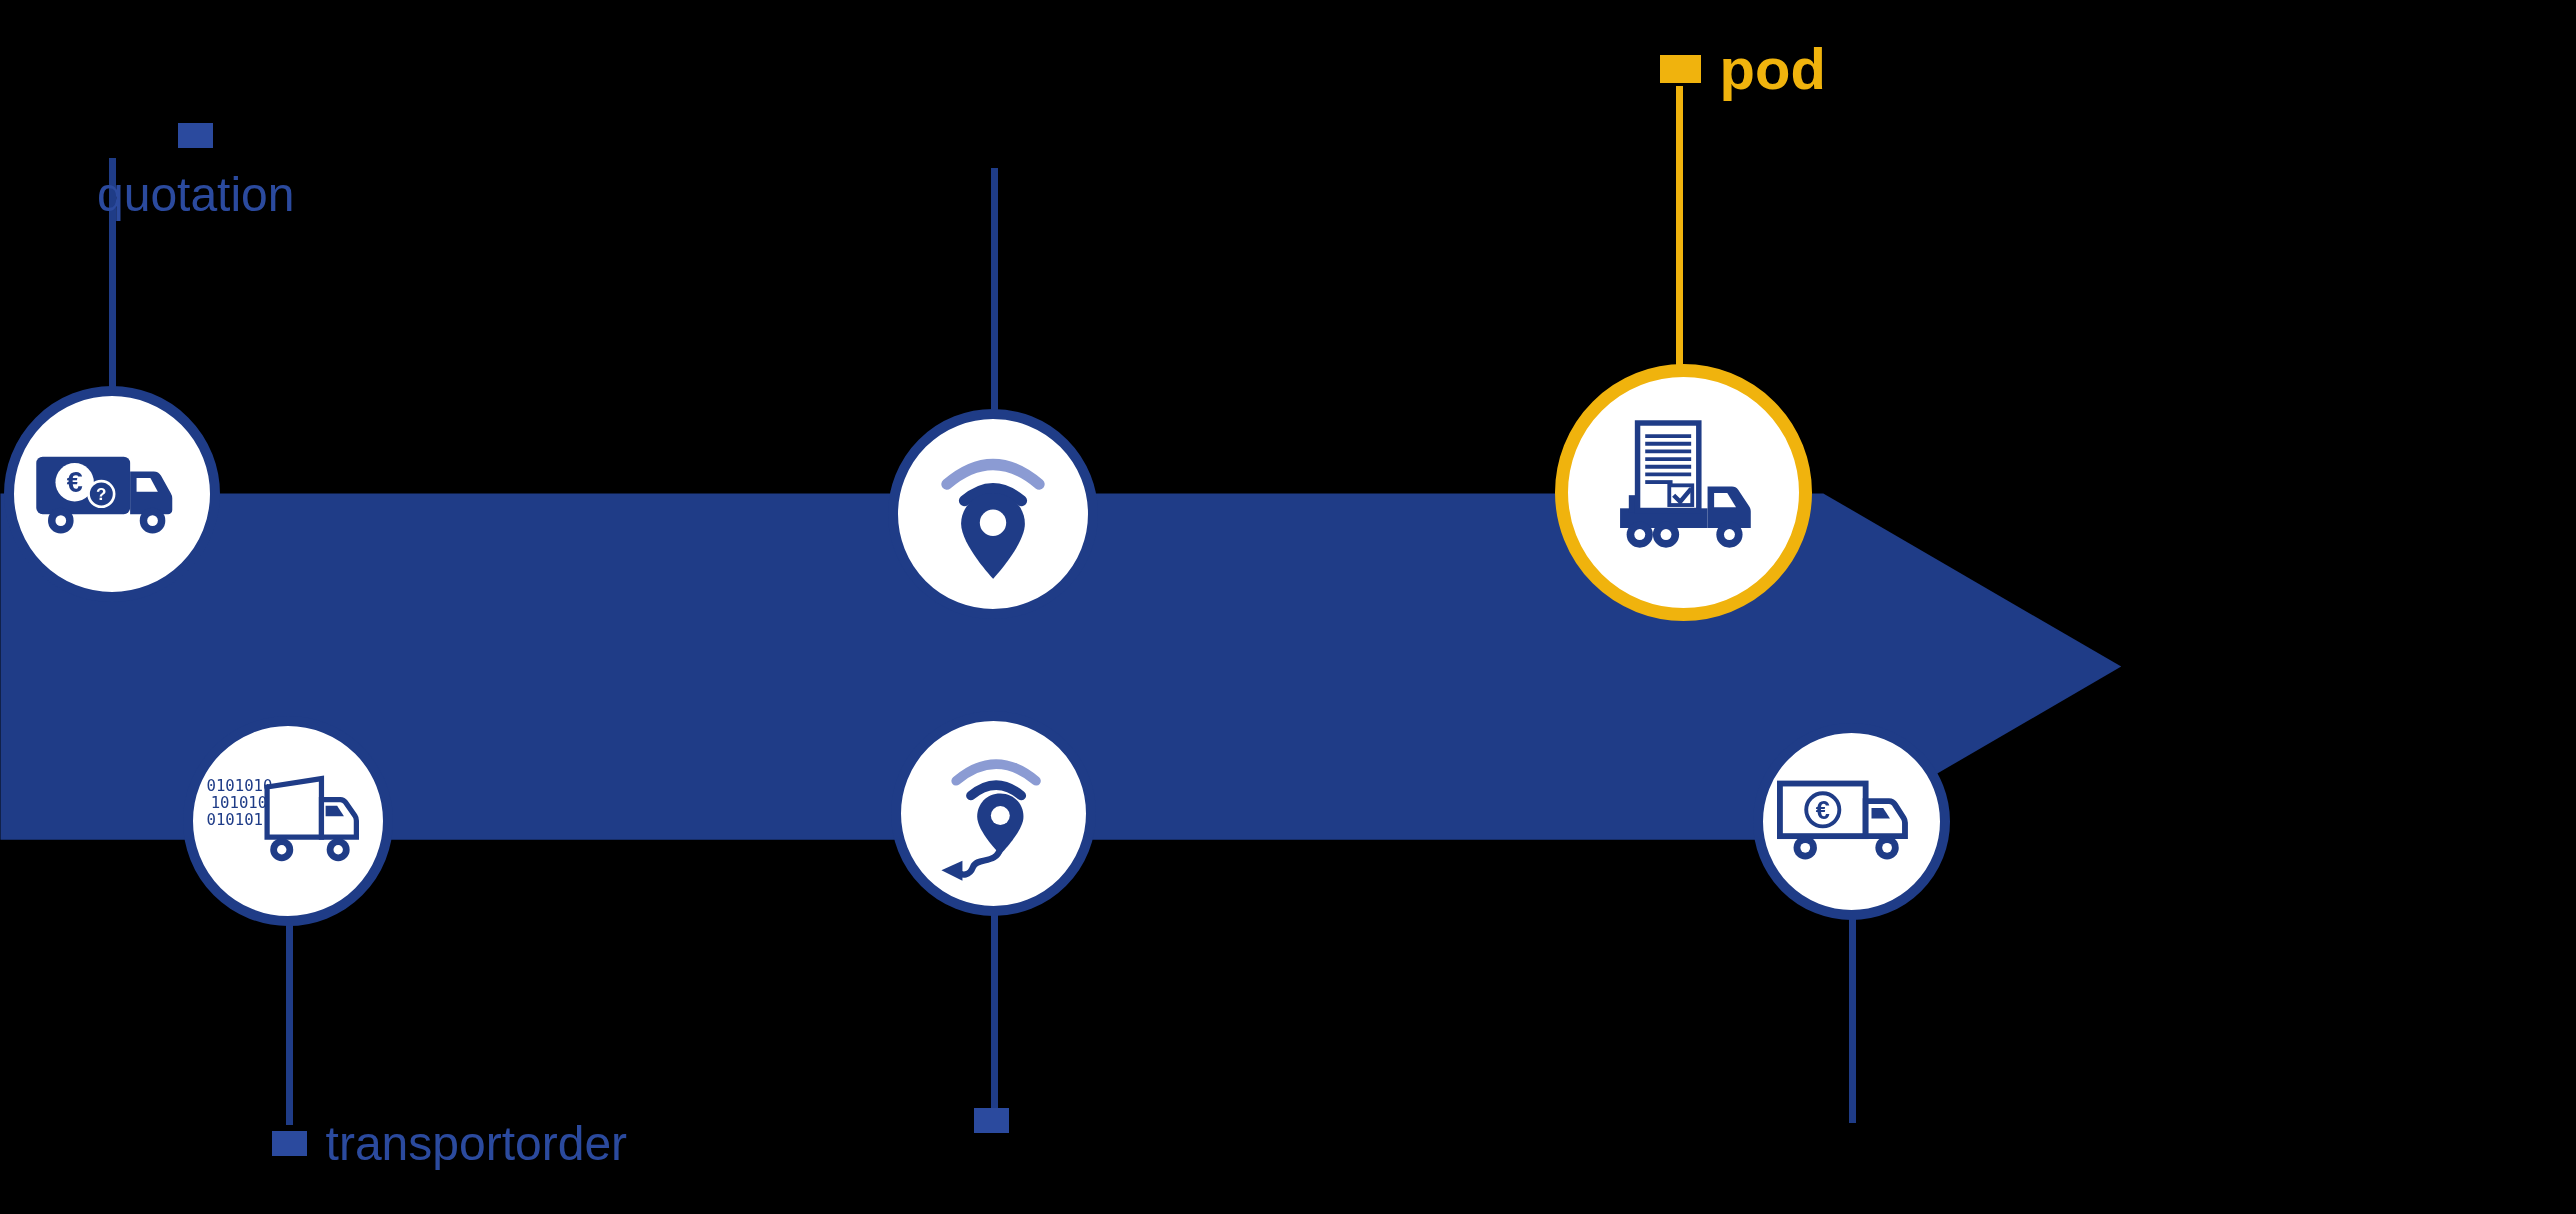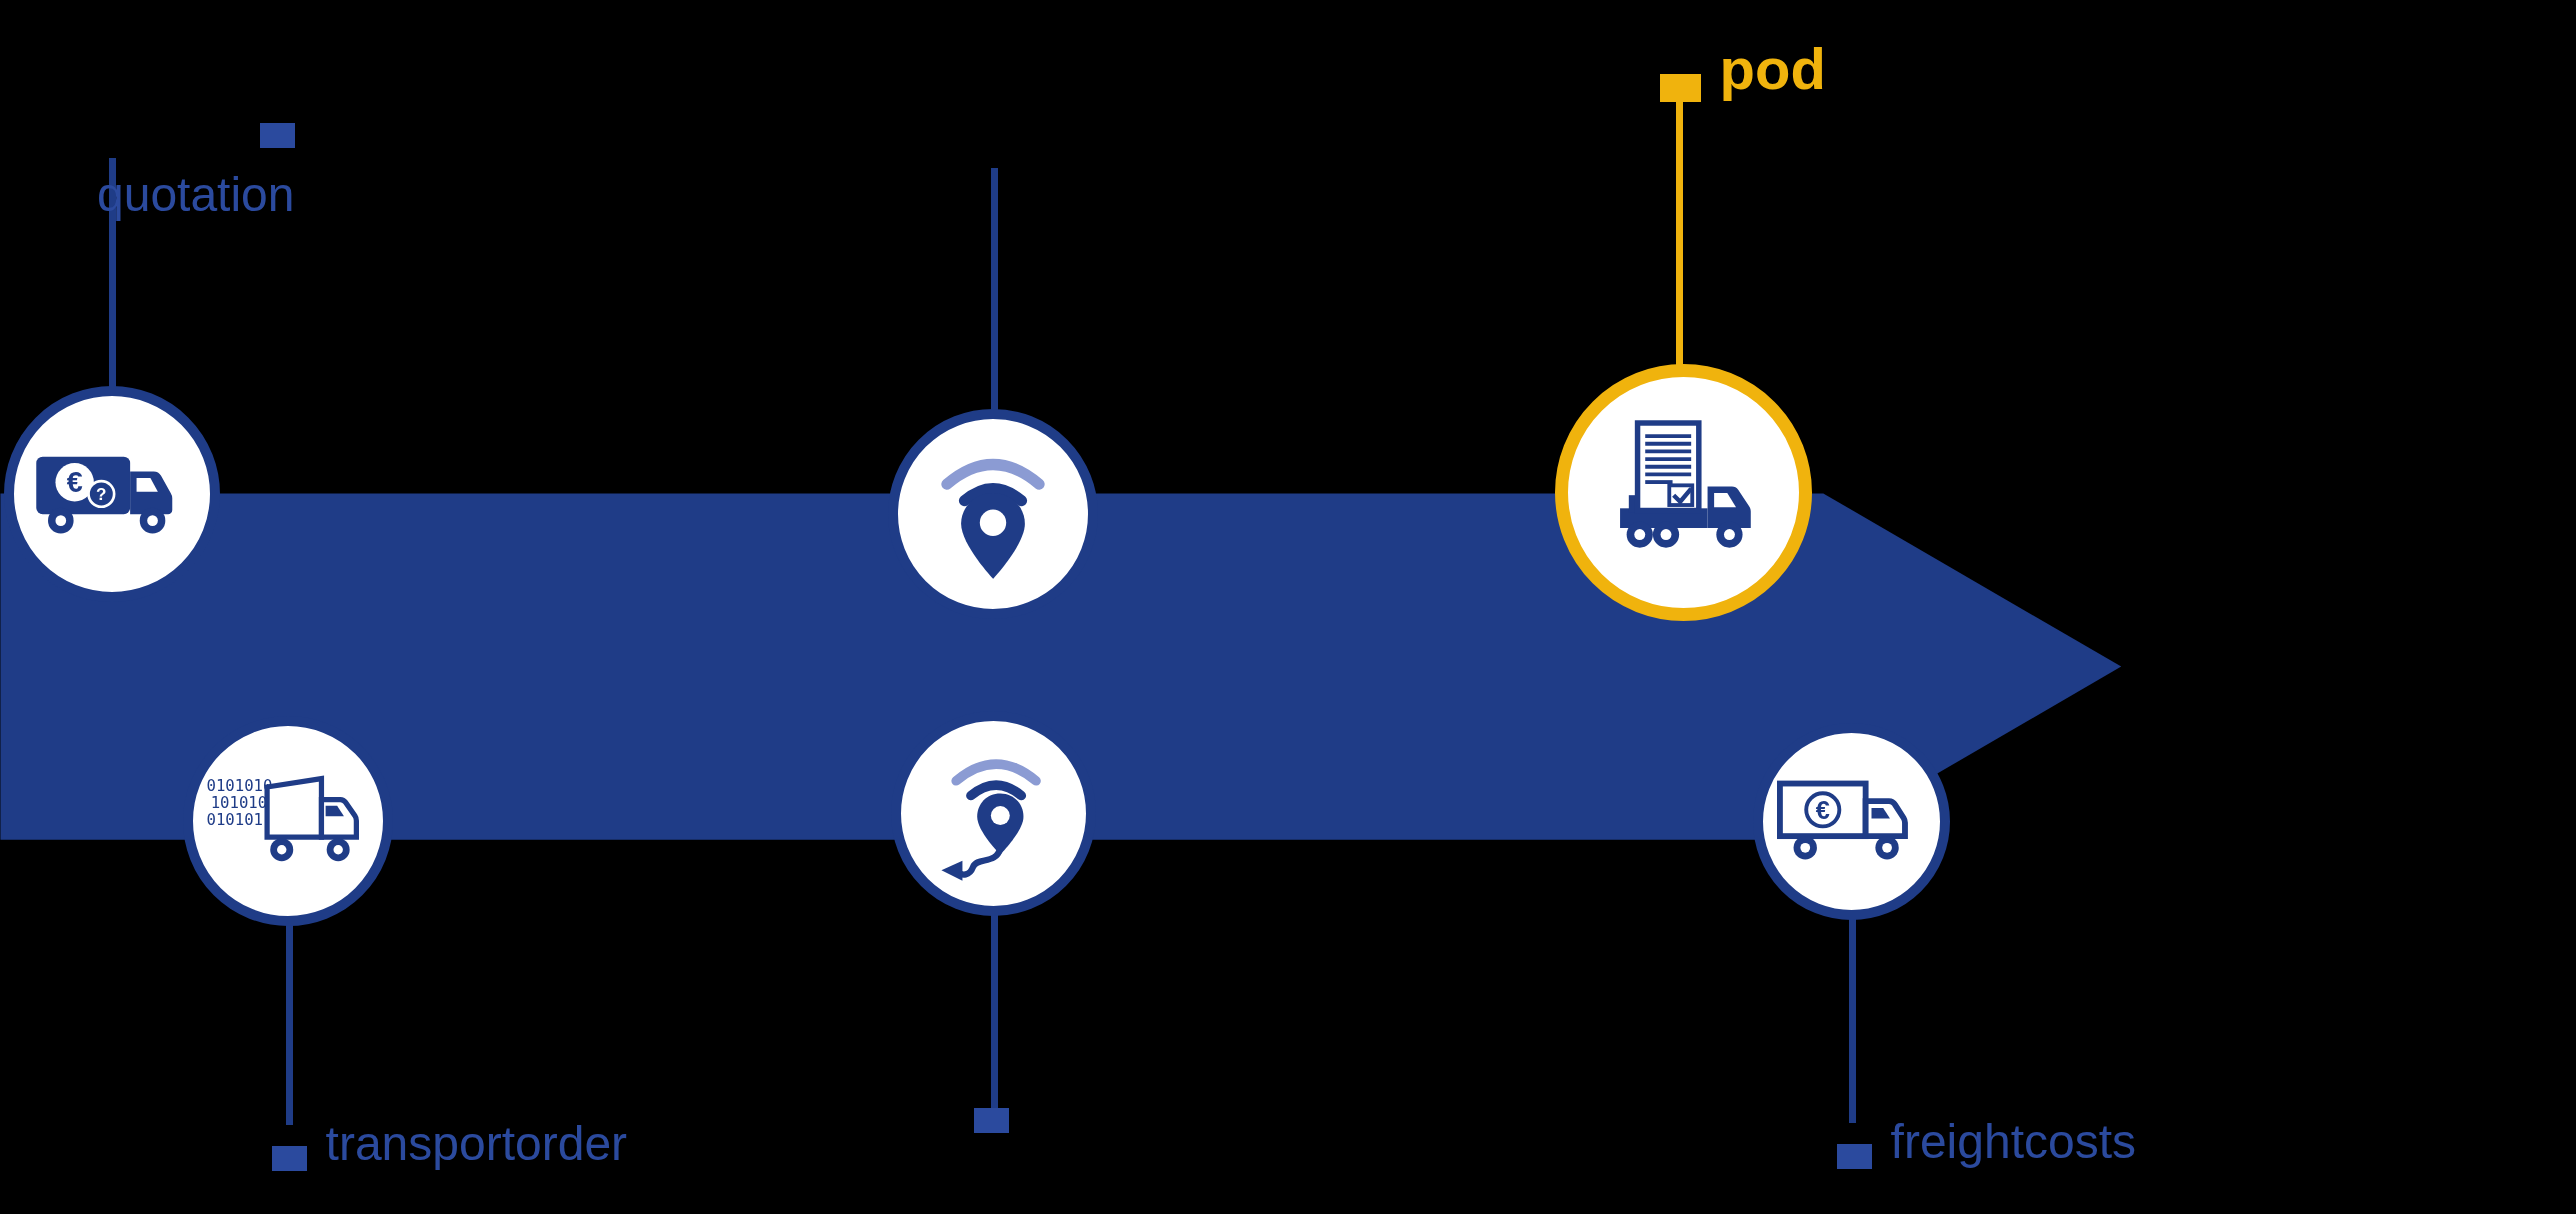--- a/index.html
+++ b/index.html
@@ -33,21 +33,21 @@
   }
   .navy-border { border: 10.2px solid var(--navy); }
   .gold-border { border: 13px solid var(--gold); }
 
   .connector { position: absolute; width: 6.5px; background: var(--navy); }
   .connector.gold { background: var(--gold); }
 
   .label-row {
     position: absolute;
     display: flex;
-    align-items: flex-end;
+    align-items: center;
     gap: 18.6px;
     white-space: nowrap;
   }
   .bullet { width: 35px; height: 25px; background: var(--label-blue); flex: 0 0 auto; }
   .label-text { color: var(--label-blue); font-size: 48px; }
 
   .label-row.gold .bullet { background: var(--gold); width: 41px; height: 28px; }
   .label-row.gold .label-text { color: var(--gold); font-weight: bold; font-size: 58px; }
 </style>
 </head>
@@ -79,24 +79,20 @@
 
   <div class="label-row" style="left:272px; top:1116px;">
     <span class="bullet"></span>
     <span class="label-text">transportorder</span>
   </div>
 
   <div class="label-row" style="left:974px; top:1108px;">
     <span class="bullet"></span>
   </div>
 
-  <div class="label-row" style="left:1837px; top:1114px;">
-    <span class="bullet"></span>
-    <span class="label-text">freightcosts</span>
-  </div>
 
   <div class="node-circle navy-border" style="left:3.7px; top:386px; width:216px; height:216px;">
     <svg width="160" height="123" viewBox="0 0 150 115">
       <rect class="fill-navy" x="4" y="22" width="88" height="54" rx="6"></rect>
       <path class="fill-navy" d="M92 36 h22 a8 8 0 0 1 7 4 l9 16 a10 10 0 0 1 1.5 5 v11 a4 4 0 0 1 -4 4 h-35.5 z"></path>
       <path class="fill-white" d="M98 42 h13 l7 13 h-20 z"></path>
       <circle class="fill-navy" cx="27" cy="82" r="12"></circle>
       <circle class="fill-white" cx="27" cy="82" r="5"></circle>
       <circle class="fill-navy" cx="113" cy="82" r="12"></circle>
       <circle class="fill-white" cx="113" cy="82" r="5"></circle>

